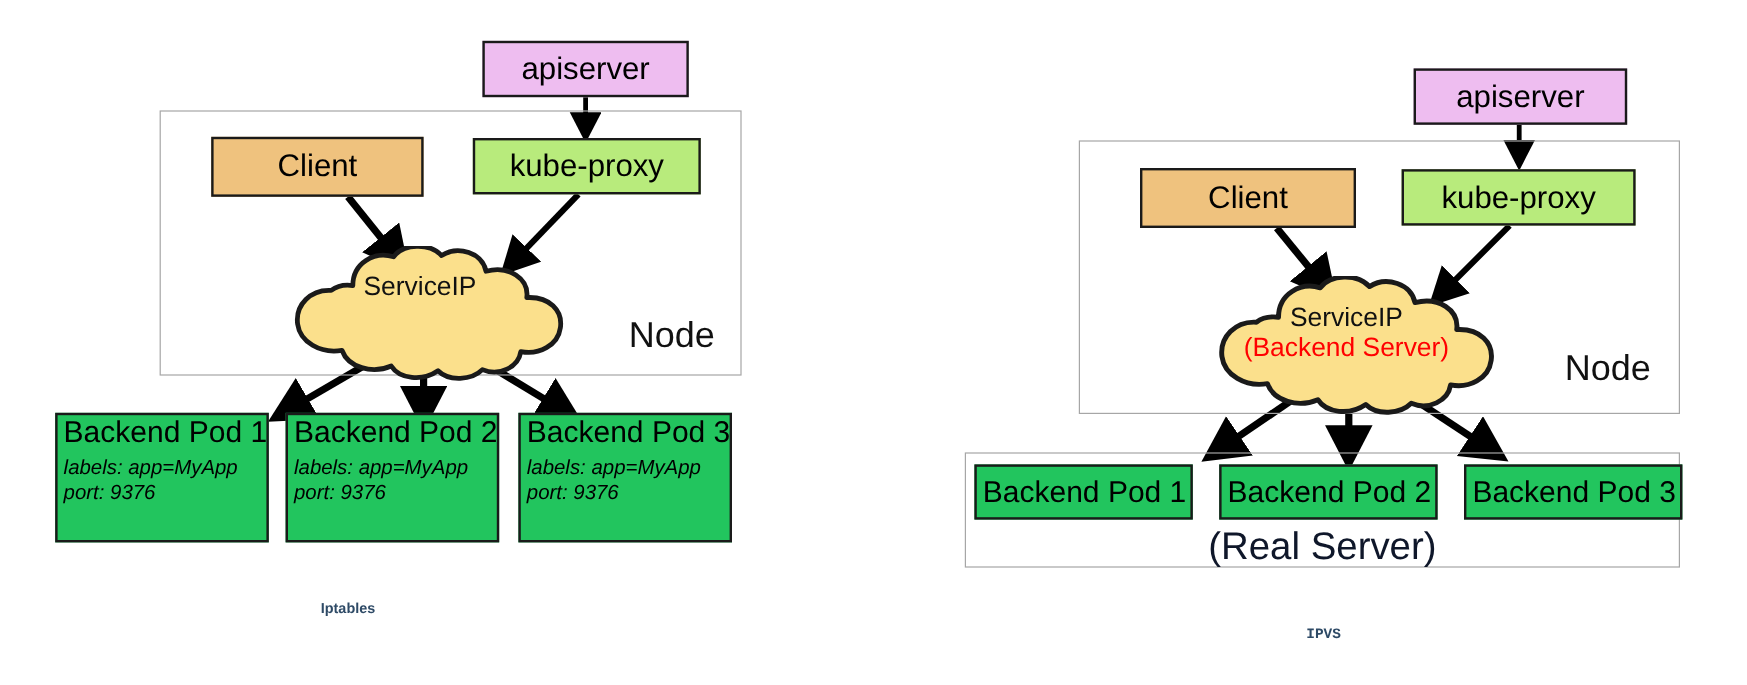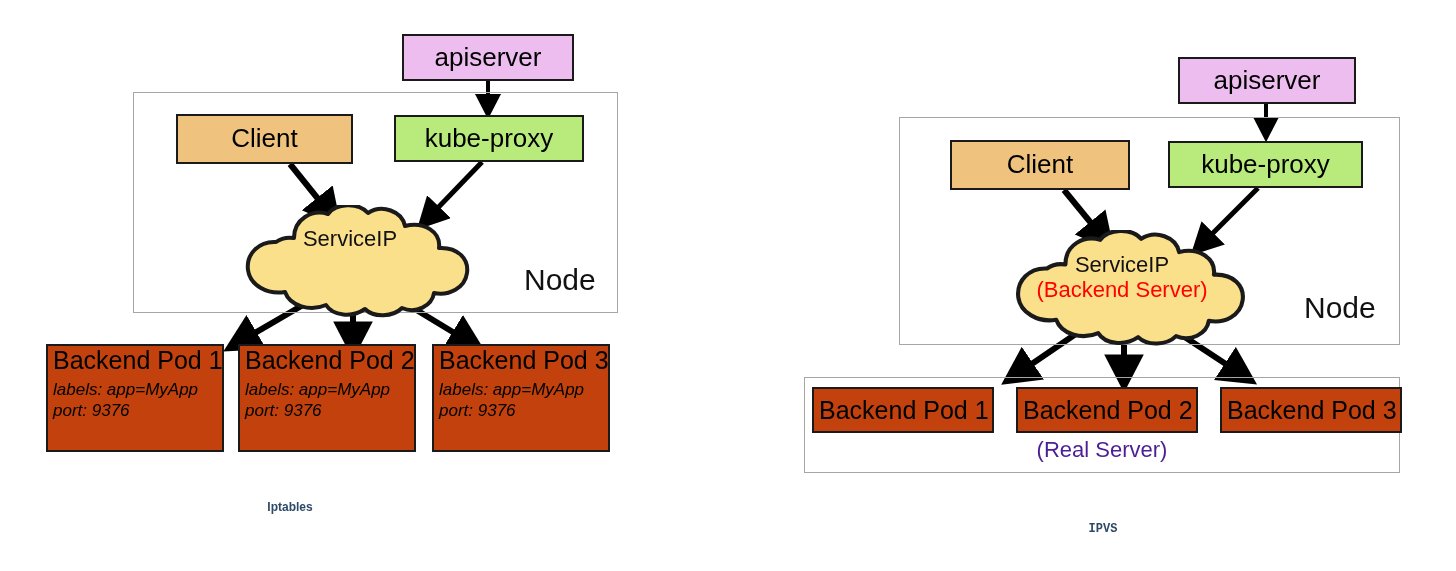--- a/index.html
+++ b/index.html
@@ -19,28 +19,28 @@
   .box-apiserver{background:#EEBDF0;font-size:26px;}
   .box-client{background:#EFC27E;font-size:26px;}
   .box-kubeproxy{background:#B8EB7C;font-size:26px;}
 
   .cloud{position:absolute;}
   .cloud-text{position:absolute;text-align:center;line-height:1.12;
               font-size:22px;color:#111;white-space:nowrap;}
   .cloud-text .red{color:#FF0000;}
 
   .pod{position:absolute;box-sizing:border-box;border:2px solid #1a1a1a;
-       background:#c2410c;padding:1px 3px 0 5px;overflow:visible;}
+       background:#22c55e;padding:1px 3px 0 5px;overflow:visible;}
   .pod-title{font-size:25px;line-height:1.08;white-space:nowrap;color:#000;}
   .pod-line{font-size:17px;line-height:1.22;white-space:nowrap;color:#000;font-style:italic;}
   .pod-flat{display:flex;align-items:center;}
   .pod-flat .pod-title{font-size:25px;}
 
   .outer-pod-frame{position:absolute;box-sizing:border-box;border:1.5px solid #a6a6a6;}
-  .real-server{position:absolute;color:#4c1d95;font-size:22px;white-space:nowrap;text-align:center;}
+  .real-server{position:absolute;color:#0f172a;font-size:32px;white-space:nowrap;text-align:center;}
 
   .caption{position:absolute;font-size:12px;font-weight:bold;color:#2E4A66;
            text-align:center;white-space:nowrap;}
 </style>
 </head>
 <body>
 
 <div class="diagram" id="iptables-diagram">
 
   <svg class="svg-layer" viewBox="0 0 728 571">

